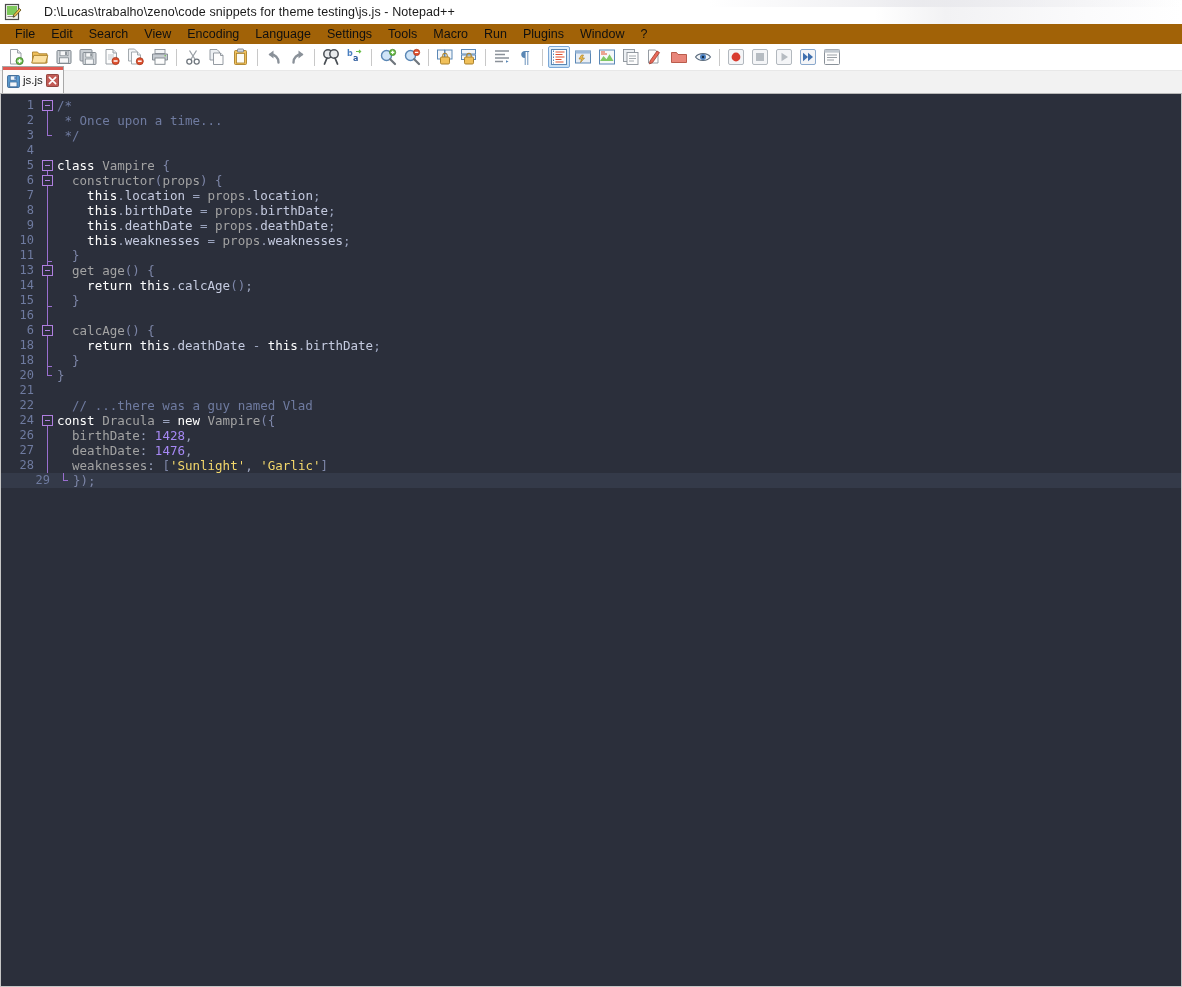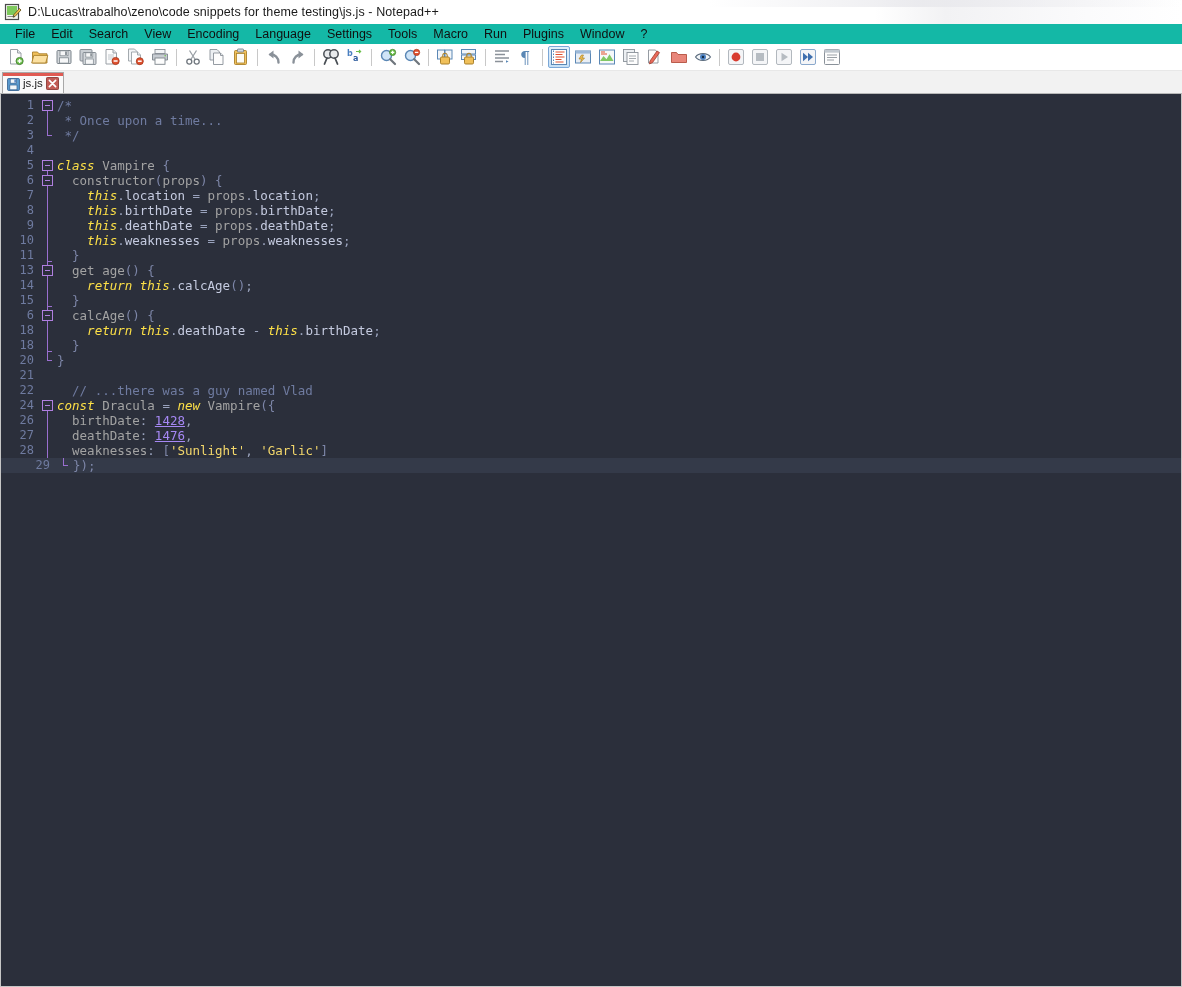--- a/index.html
+++ b/index.html
@@ -25,20 +25,21 @@
   }
 
   .titlebar {
     height: 24px;
     display: flex;
     align-items: center;
     padding-left: 4px;
     background: linear-gradient(to right, #ffffff 0%, #ffffff 74%, #f2f2f4 80%, #fbfbfc 92%, #ffffff 100%);
     position: relative;
     flex: 0 0 auto;
+    gap: 16px;
   }
   .titlebar::after {
     content: "";
     position: absolute;
     left: 0; right: 0; top: 0;
     height: 7px;
     background: linear-gradient(to right, rgba(255,255,255,0) 60%, rgba(232,232,236,0.85) 78%, rgba(255,255,255,0) 100%);
     pointer-events: none;
   }
   .title-icon {
@@ -52,21 +53,21 @@
     color: #1a1a1a;
     white-space: nowrap;
     letter-spacing: 0.1px;
   }
 
   
   .menubar {
     height: 20px;
     display: flex;
     align-items: center;
-    background: #14b8a6;
+    background: #a16207;
     padding-left: 7px;
     flex: 0 0 auto;
   }
   .menu-item {
     font-size: 12.5px;
     color: #101010;
     padding: 1px 8px 2px 8px;
     white-space: nowrap;
     cursor: default;
   }
@@ -108,21 +109,21 @@
     height: 22px;
     background: #f2f2f2;
     border-bottom: 1px solid #b8b8b8;
     display: flex;
     align-items: flex-end;
     padding-left: 2px;
     flex: 0 0 auto;
     position: relative;
   }
   .tab {
-    height: 21px;
+    height: 27px;
     display: flex;
     align-items: center;
     padding: 0 4px 0 4px;
     background: #fafafa;
     border: 1px solid #a8a8a8;
     border-bottom: none;
     position: relative;
     box-sizing: border-box;
     gap: 3px;
   }
@@ -229,27 +230,27 @@
   }
   .fold .endl::after {
     content: "";
     position: absolute;
     left: 0; top: 7px;
     width: 5px; height: 1px;
     background: #9a6fd0;
   }
 
   
-  .kw   { color: #fde047; font-style: italic; }  
+  .kw   { color: #ffffff; }  
   .id   { color: #a3a3a3; }                      
   .prop { color: #c5cbe0; }                      
   .op   { color: #9aa3bd; }                      
   .punc { color: #7d86a8; }                      
   .str  { color: #f3d76b; }                      
-  .num  { color: #a688f5; text-decoration: underline; }                      
+  .num  { color: #a688f5; }                      
   .com  { color: #6f7ba0; }                      
 </style>
 </head>
 <body>
 
 <div class="window">
 
   <div class="titlebar">
     <div class="title-icon">
       <svg width="18" height="18" viewBox="0 0 18 18">
@@ -585,20 +586,21 @@
         <div class="code-line"><div class="gutter">5</div><div class="fold"><span class="box"></span><span class="vline below-box"></span></div><div class="code-text"><span class="kw">class</span><span class="op"> </span><span class="id">Vampire</span><span class="op"> </span><span class="punc">{</span></div></div>
         <div class="code-line"><div class="gutter">6</div><div class="fold"><span class="vline half-top" style="top:0;height:2px"></span><span class="box"></span><span class="vline below-box"></span></div><div class="code-text"><span class="op">  </span><span class="id">constructor</span><span class="punc">(</span><span class="id">props</span><span class="punc">)</span><span class="op"> </span><span class="punc">{</span></div></div>
         <div class="code-line"><div class="gutter">7</div><div class="fold"><span class="vline fromtop"></span></div><div class="code-text"><span class="op">    </span><span class="kw">this</span><span class="op">.</span><span class="prop">location</span><span class="op"> = </span><span class="id">props</span><span class="op">.</span><span class="prop">location</span><span class="op">;</span></div></div>
         <div class="code-line"><div class="gutter">8</div><div class="fold"><span class="vline fromtop"></span></div><div class="code-text"><span class="op">    </span><span class="kw">this</span><span class="op">.</span><span class="prop">birthDate</span><span class="op"> = </span><span class="id">props</span><span class="op">.</span><span class="prop">birthDate</span><span class="op">;</span></div></div>
         <div class="code-line"><div class="gutter">9</div><div class="fold"><span class="vline fromtop"></span></div><div class="code-text"><span class="op">    </span><span class="kw">this</span><span class="op">.</span><span class="prop">deathDate</span><span class="op"> = </span><span class="id">props</span><span class="op">.</span><span class="prop">deathDate</span><span class="op">;</span></div></div>
         <div class="code-line"><div class="gutter">10</div><div class="fold"><span class="vline fromtop"></span></div><div class="code-text"><span class="op">    </span><span class="kw">this</span><span class="op">.</span><span class="prop">weaknesses</span><span class="op"> = </span><span class="id">props</span><span class="op">.</span><span class="prop">weaknesses</span><span class="op">;</span></div></div>
         <div class="code-line"><div class="gutter">11</div><div class="fold"><span class="vline fromtop"></span><span class="endl" style="top:6px;height:1px"></span></div><div class="code-text"><span class="op">  </span><span class="punc">}</span></div></div>
         <div class="code-line"><div class="gutter">13</div><div class="fold"><span class="vline half-top" style="top:0;height:2px"></span><span class="box"></span><span class="vline below-box"></span></div><div class="code-text"><span class="op">  </span><span class="id">get age</span><span class="punc">()</span><span class="op"> </span><span class="punc">{</span></div></div>
         <div class="code-line"><div class="gutter">14</div><div class="fold"><span class="vline fromtop"></span></div><div class="code-text"><span class="op">    </span><span class="kw">return</span><span class="op"> </span><span class="kw">this</span><span class="op">.</span><span class="prop">calcAge</span><span class="punc">()</span><span class="op">;</span></div></div>
         <div class="code-line"><div class="gutter">15</div><div class="fold"><span class="vline fromtop"></span><span class="endl" style="top:6px;height:1px"></span></div><div class="code-text"><span class="op">  </span><span class="punc">}</span></div></div>
+        <div class="code-line"><div class="gutter">16</div><div class="fold"><span class="vline fromtop"></span></div><div class="code-text"></div></div>
         <div class="code-line"><div class="gutter">6</div><div class="fold"><span class="vline half-top" style="top:0;height:2px"></span><span class="box"></span><span class="vline below-box"></span></div><div class="code-text"><span class="op">  </span><span class="id">calcAge</span><span class="punc">()</span><span class="op"> </span><span class="punc">{</span></div></div>
         <div class="code-line"><div class="gutter">18</div><div class="fold"><span class="vline fromtop"></span></div><div class="code-text"><span class="op">    </span><span class="kw">return</span><span class="op"> </span><span class="kw">this</span><span class="op">.</span><span class="prop">deathDate</span><span class="op"> - </span><span class="kw">this</span><span class="op">.</span><span class="prop">birthDate</span><span class="op">;</span></div></div>
         <div class="code-line"><div class="gutter">18</div><div class="fold"><span class="vline fromtop"></span><span class="endl" style="top:6px;height:1px"></span></div><div class="code-text"><span class="op">  </span><span class="punc">}</span></div></div>
         <div class="code-line"><div class="gutter">20</div><div class="fold"><span class="endl"></span></div><div class="code-text"><span class="punc">}</span></div></div>
         <div class="code-line"><div class="gutter">21</div><div class="fold"></div><div class="code-text"></div></div>
         <div class="code-line"><div class="gutter">22</div><div class="fold"></div><div class="code-text"><span class="op">  </span><span class="com">// ...there was a guy named Vlad</span></div></div>
         <div class="code-line"><div class="gutter">24</div><div class="fold"><span class="box"></span><span class="vline below-box"></span></div><div class="code-text"><span class="kw">const</span><span class="op"> </span><span class="id">Dracula</span><span class="op"> = </span><span class="kw">new</span><span class="op"> </span><span class="id">Vampire</span><span class="punc">({</span></div></div>
         <div class="code-line"><div class="gutter">26</div><div class="fold"><span class="vline fromtop"></span></div><div class="code-text"><span class="op">  </span><span class="id">birthDate</span><span class="op">: </span><span class="num">1428</span><span class="op">,</span></div></div>
         <div class="code-line"><div class="gutter">27</div><div class="fold"><span class="vline fromtop"></span></div><div class="code-text"><span class="op">  </span><span class="id">deathDate</span><span class="op">: </span><span class="num">1476</span><span class="op">,</span></div></div>
         <div class="code-line"><div class="gutter">28</div><div class="fold"><span class="vline fromtop"></span></div><div class="code-text"><span class="op">  </span><span class="id">weaknesses</span><span class="op">: </span><span class="punc">[</span><span class="str">'Sunlight'</span><span class="op">, </span><span class="str">'Garlic'</span><span class="punc">]</span></div></div>

